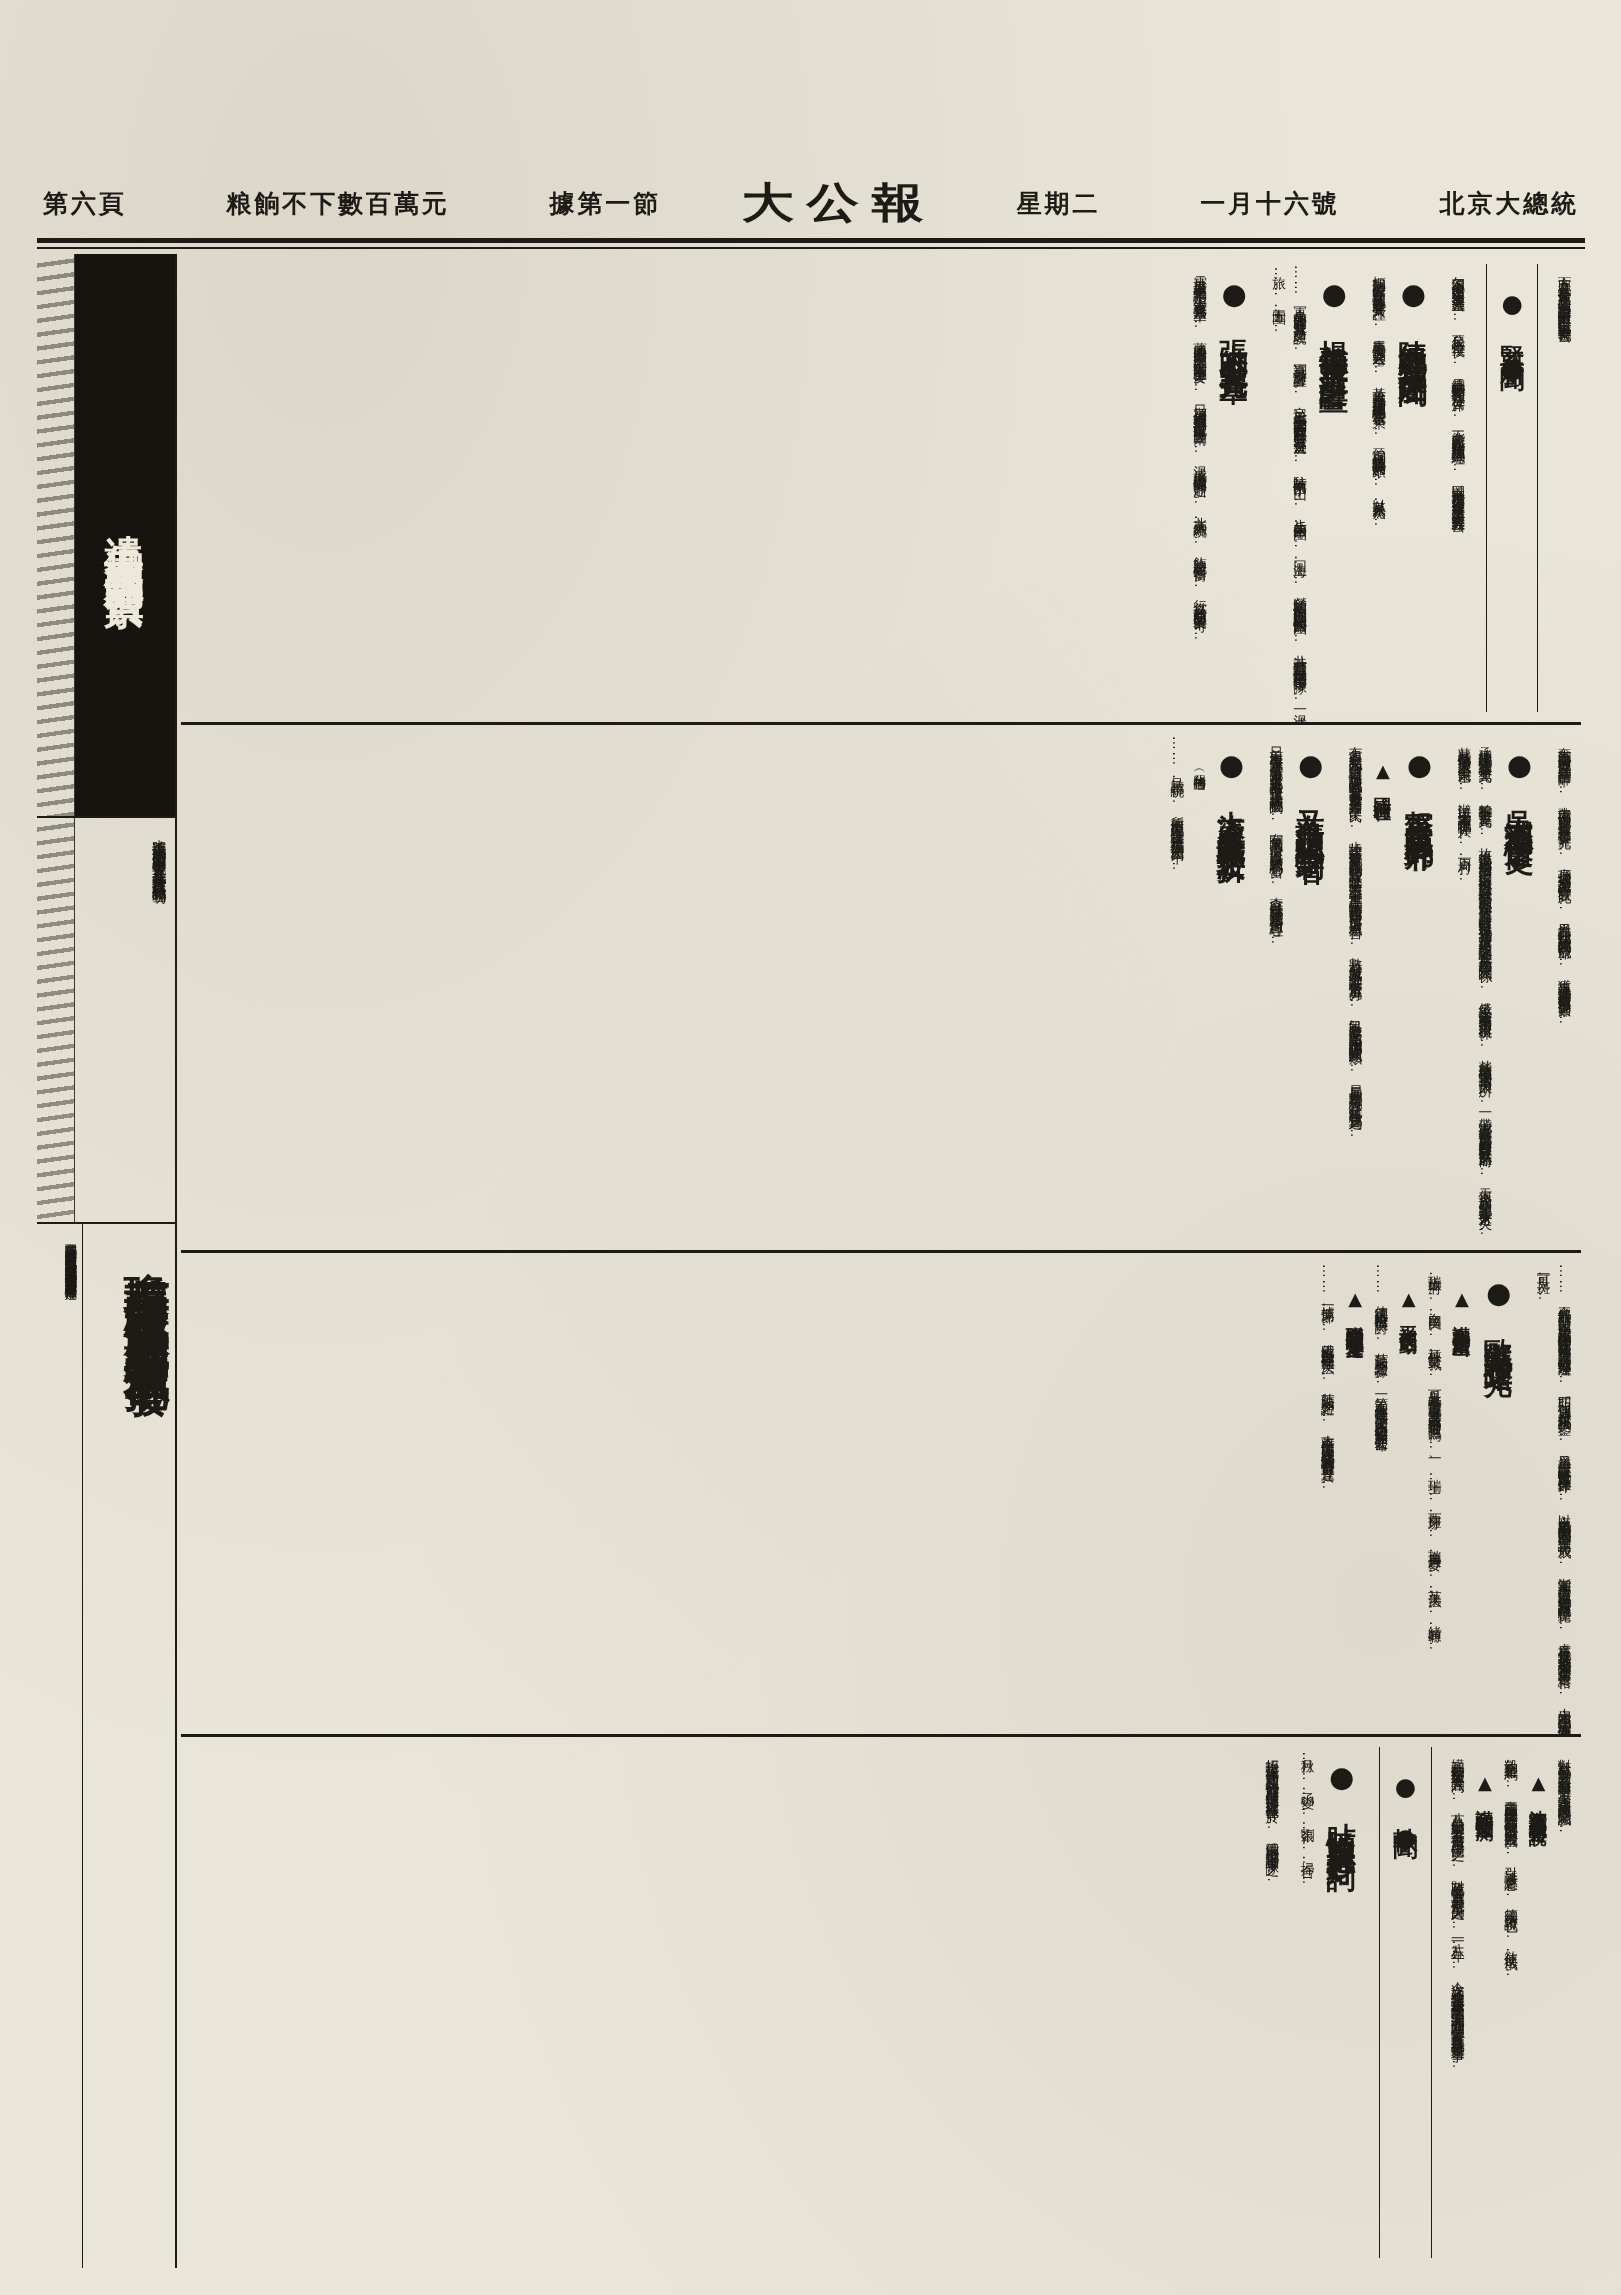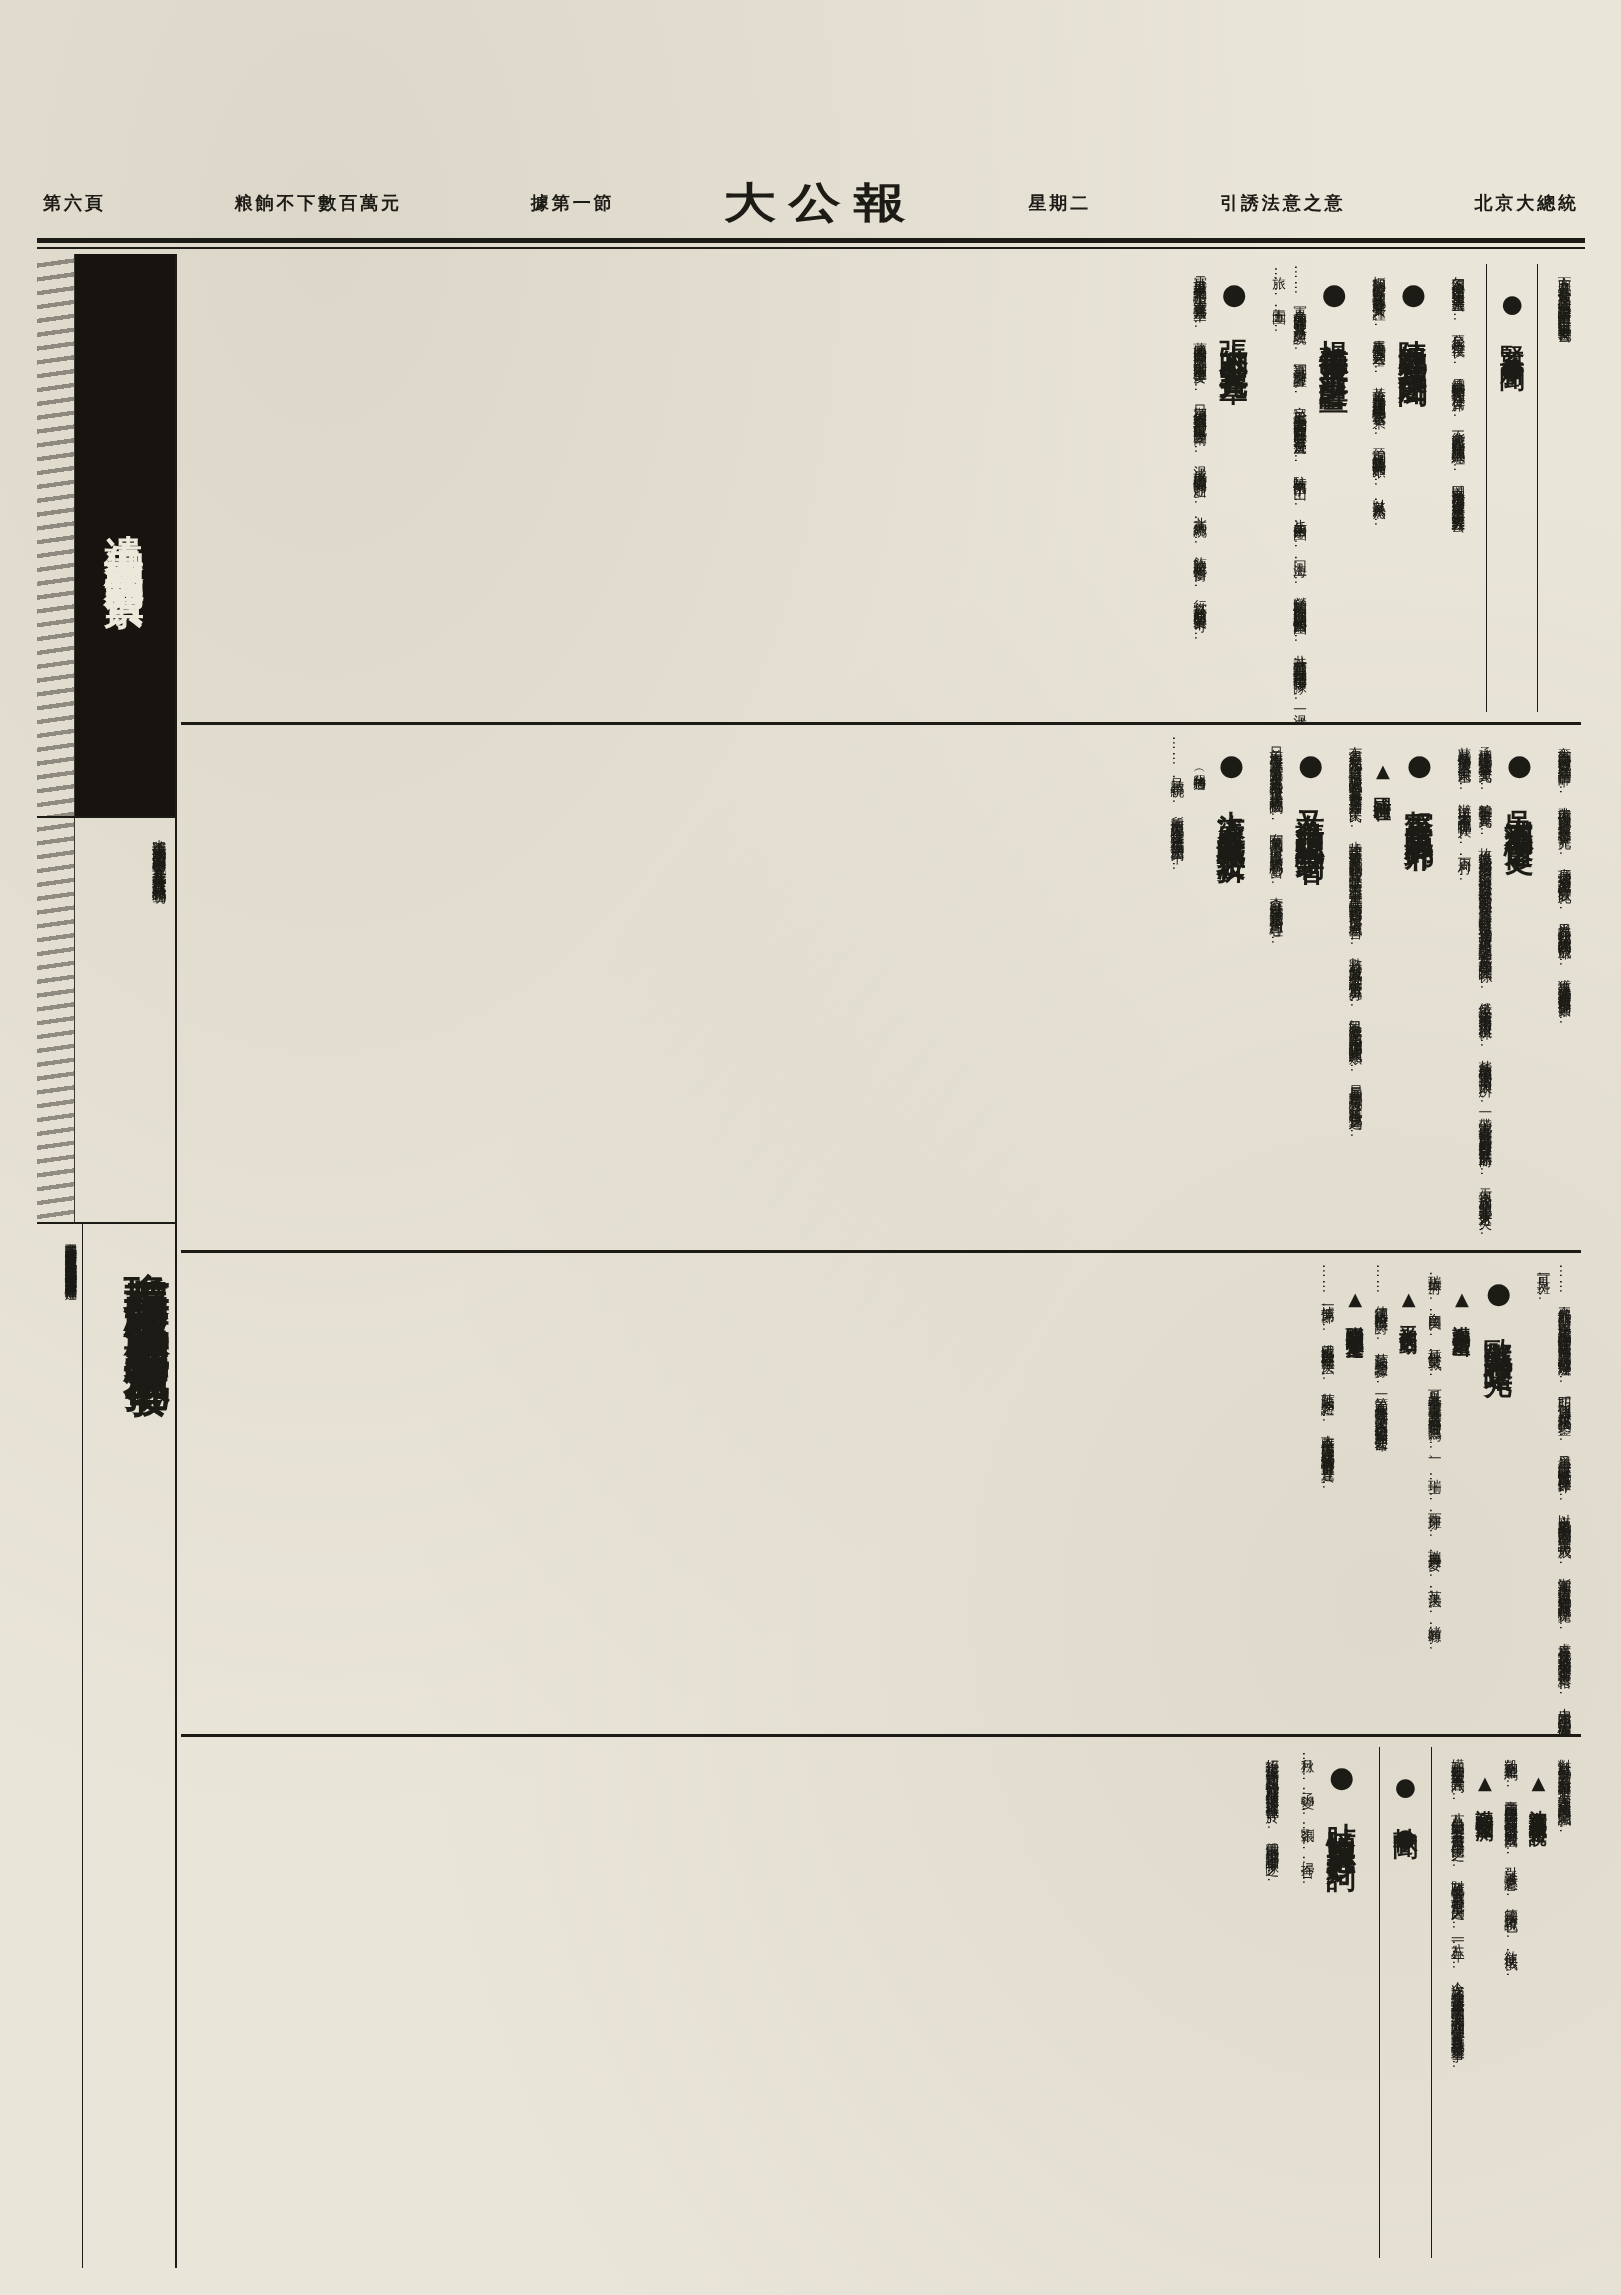--- a/index.html
+++ b/index.html
@@ -14,21 +14,21 @@
     color:#1c1b16;
     font-family:"DejaVu Sans", sans-serif;
     overflow:hidden;
   }
   
   .masthead {
     position:absolute; top:172px; left:43px; right:43px; height:62px;
     display:flex; flex-direction:row-reverse; justify-content:space-between; align-items:center;
     font-weight:bold;
   }
-  .mast-item { font-size:18px; letter-spacing:2.9px; white-space:nowrap; }
+  .mast-item { font-size:25px; letter-spacing:2.9px; white-space:nowrap; }
   .mast-title { font-size:42px; letter-spacing:10px; transform:scaleX(1.25); }
   .mast-rule {
     position:absolute; top:238px; left:37px; right:37px; height:4.3px;
     border-top:5px solid #1c1b16; border-bottom:2.2px solid #1c1b16;
   }
   
   .content { position:absolute; top:254px; left:37px; right:37px; bottom:27px; display:flex; }
   
   .left-strip { width:138px; border-right:2.2px solid #1c1b16; display:flex; flex-direction:column; }
   .ad-row { display:flex; }
@@ -81,21 +81,21 @@
     padding:24.5px 8.6px; margin:0 14.4px 0 16px;
   }
 </style>
 </head>
 <body>
 
 <div class="page">
 
   <div class="masthead">
     <span class="mast-item">北京大總統</span>
-    <span class="mast-item">引誘法意之意</span>
+    <span class="mast-item">一月十六號</span>
     <span class="mast-item">星期二</span>
     <span class="mast-item mast-title">大公報</span>
     <span class="mast-item">據第一節</span>
     <span class="mast-item">粮餉不下數百萬元</span>
     <span class="mast-item">第六頁</span>
   </div>
   <div class="mast-rule"></div>
 
   <div class="content">
 

